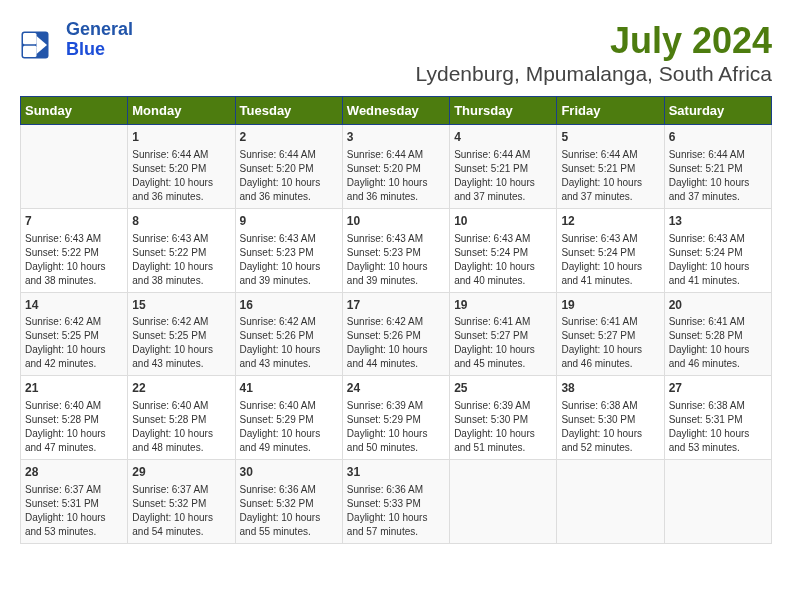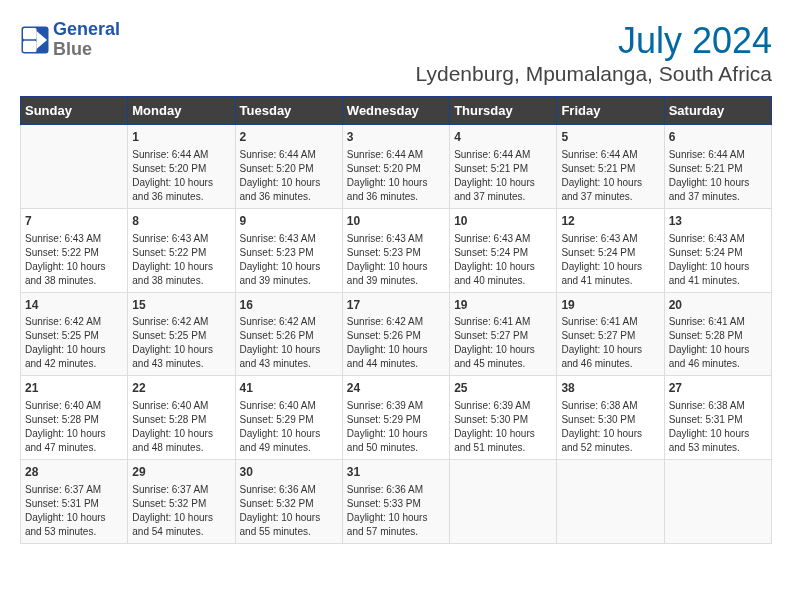--- a/index.html
+++ b/index.html
@@ -11,55 +11,55 @@
       padding: 20px;
     }
     .header-section {
       display: flex;
       justify-content: space-between;
       align-items: flex-start;
       margin-bottom: 10px;
     }
     .logo {
       display: flex;
-      align-items: center;
-      gap: 3px;
+      align-items: flex-end;
+      gap: 16px;
     }
     .logo-text {
       font-size: 18px;
       font-weight: bold;
       color: #1a1a2e;
       line-height: 1.1;
     }
     .logo-text span {
       color: #2255aa;
     }
     .logo-icon {
       width: 30px;
       height: 30px;
     }
     .title-block {
       text-align: right;
     }
     .calendar-title {
       font-size: 36px;
-      font-weight: normal;
-      color: #0369a1;
+      font-weight: bold;
+      color: #4d7c0f;
     }
     .calendar-subtitle {
       font-size: 21px;
       color: #444;
     }
     table {
       width: 100%;
       border-collapse: collapse;
       font-size: 11px;
     }
     thead tr {
-      background-color: #404040;
+      background-color: #4d7c0f;
       color: #fff;
     }
     thead th {
       padding: 6px 4px;
       text-align: left;
       font-size: 13px;
       font-weight: bold;
       border: 1px solid #1a3f88;
     }
     tbody tr {
@@ -97,21 +97,21 @@
   <div class="logo">
     <svg class="logo-icon" viewBox="0 0 40 40">
       <rect x="2" y="2" width="36" height="36" rx="4" fill="#2255aa"></rect>
       <polygon points="22,8 36,20 22,32" fill="white"></polygon>
       <rect x="4" y="4" width="18" height="15" rx="2" fill="white"></rect>
       <rect x="4" y="21" width="18" height="15" rx="2" fill="white"></rect>
     </svg>
     <div>
       <div class="logo-text">
         <div><span>General</span></div>
-        <div><span style="color:#737373">Blue</span></div>
+        <div><span style="color:#1d4ed8">Blue</span></div>
       </div>
     </div>
   </div>
   <div class="title-block">
     <div class="calendar-title">July 2024</div>
     <div class="calendar-subtitle">Lydenburg, Mpumalanga, South Africa</div>
   </div>
 </div>
 
 <table>

